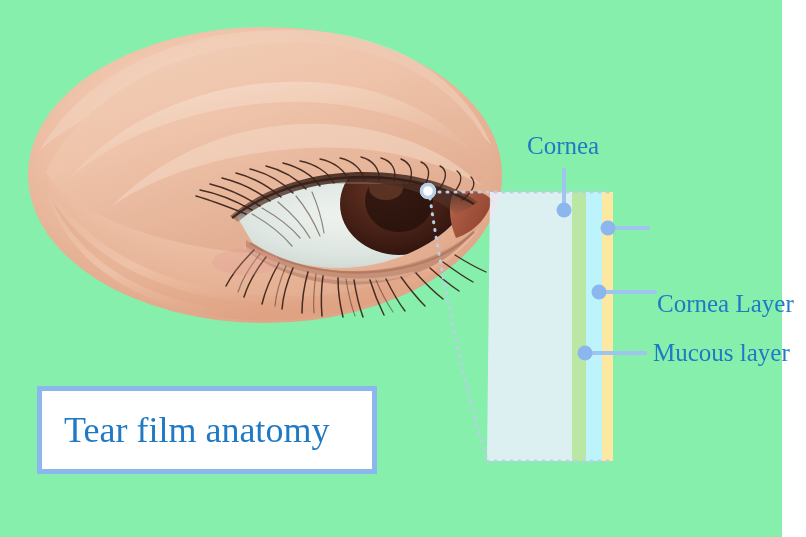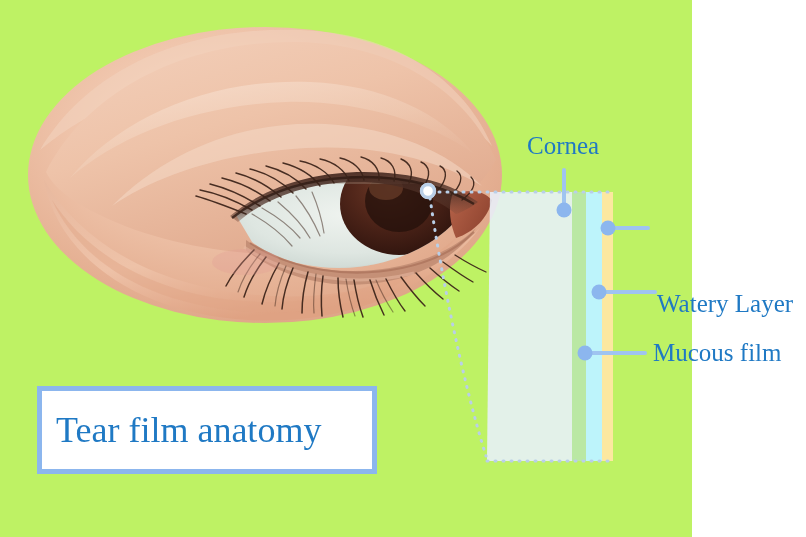--- a/index.html
+++ b/index.html
@@ -10,23 +10,23 @@
   body {
     width: 806px;
     height: 537px;
     position: relative;
     overflow: hidden;
     font-family: "Liberation Serif", serif;
   }
   #stage {
     position: absolute;
     left: 0; top: 0;
-    width: 692px;
-    height: 537px;
-    background: #bef264;
+    width: 782px;
+    height: 537px;
+    background: #86efac;
   }
 
   
   .eye-svg {
     position: absolute;
     left: 0; top: 0;
     width: 806px;
     height: 537px;
   }
 
@@ -57,21 +57,21 @@
     left: 37px;
     top: 386px;
     width: 340px;
     height: 88px;
     border: 5px solid #8cb6ee;
     background: #ffffff;
     box-sizing: border-box;
   }
   .title-text {
     position: absolute;
-    left: 56px;
+    left: 64px;
     top: 412px;
     font-size: 36px;
     color: #1f79c4;
     font-family: "Liberation Serif", serif;
     white-space: nowrap;
     line-height: 1;
   }
 </style>
 </head>
 <body>
@@ -268,19 +268,19 @@
     </g>
     <g fill="#8cb6ee">
       <circle cx="564" cy="210" r="7.5"></circle>
       <circle cx="608" cy="228" r="7.5"></circle>
       <circle cx="599" cy="292" r="7.5"></circle>
       <circle cx="585" cy="353" r="7.5"></circle>
     </g>
   </svg>
 
   <div class="lbl lbl-cornea">Cornea</div>
-  <div class="lbl lbl-watery">Watery Layer</div>
-  <div class="lbl lbl-mucous">Mucous film</div>
+  <div class="lbl lbl-watery">Cornea Layer</div>
+  <div class="lbl lbl-mucous">Mucous layer</div>
 
   <div class="title-box"></div>
   <div class="title-text">Tear film anatomy</div>
 
 </div>
 
 </body></html>

